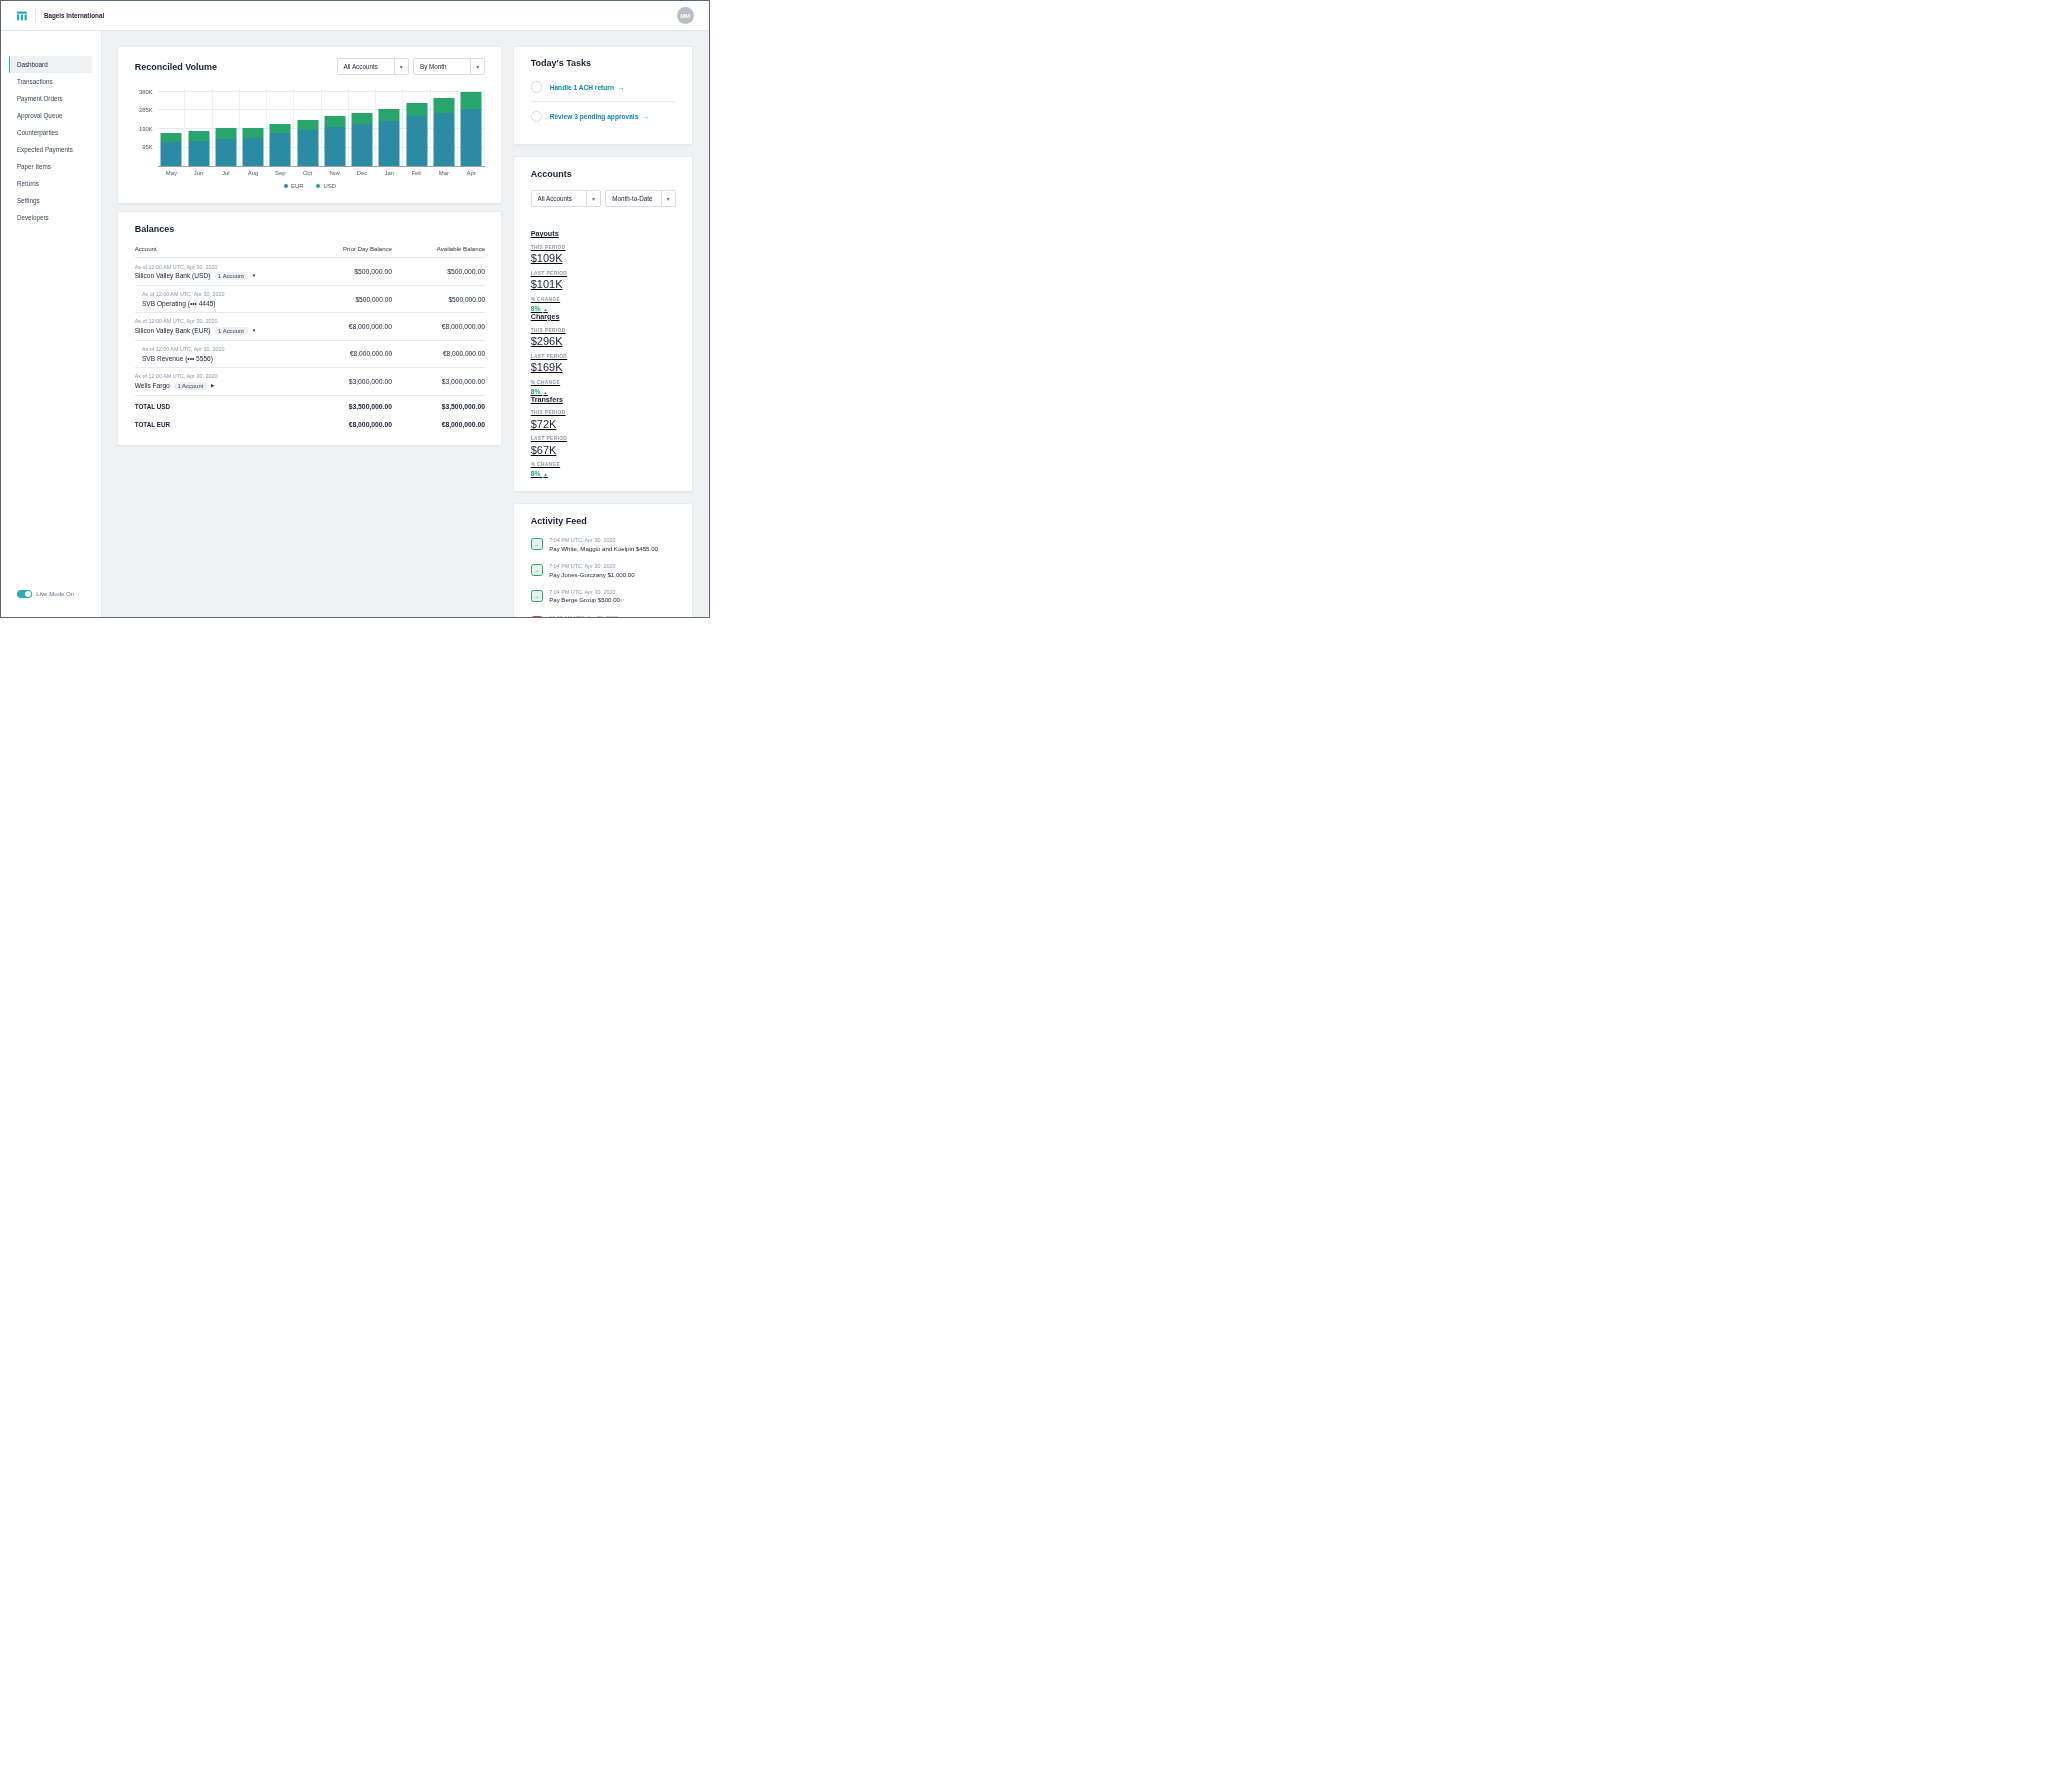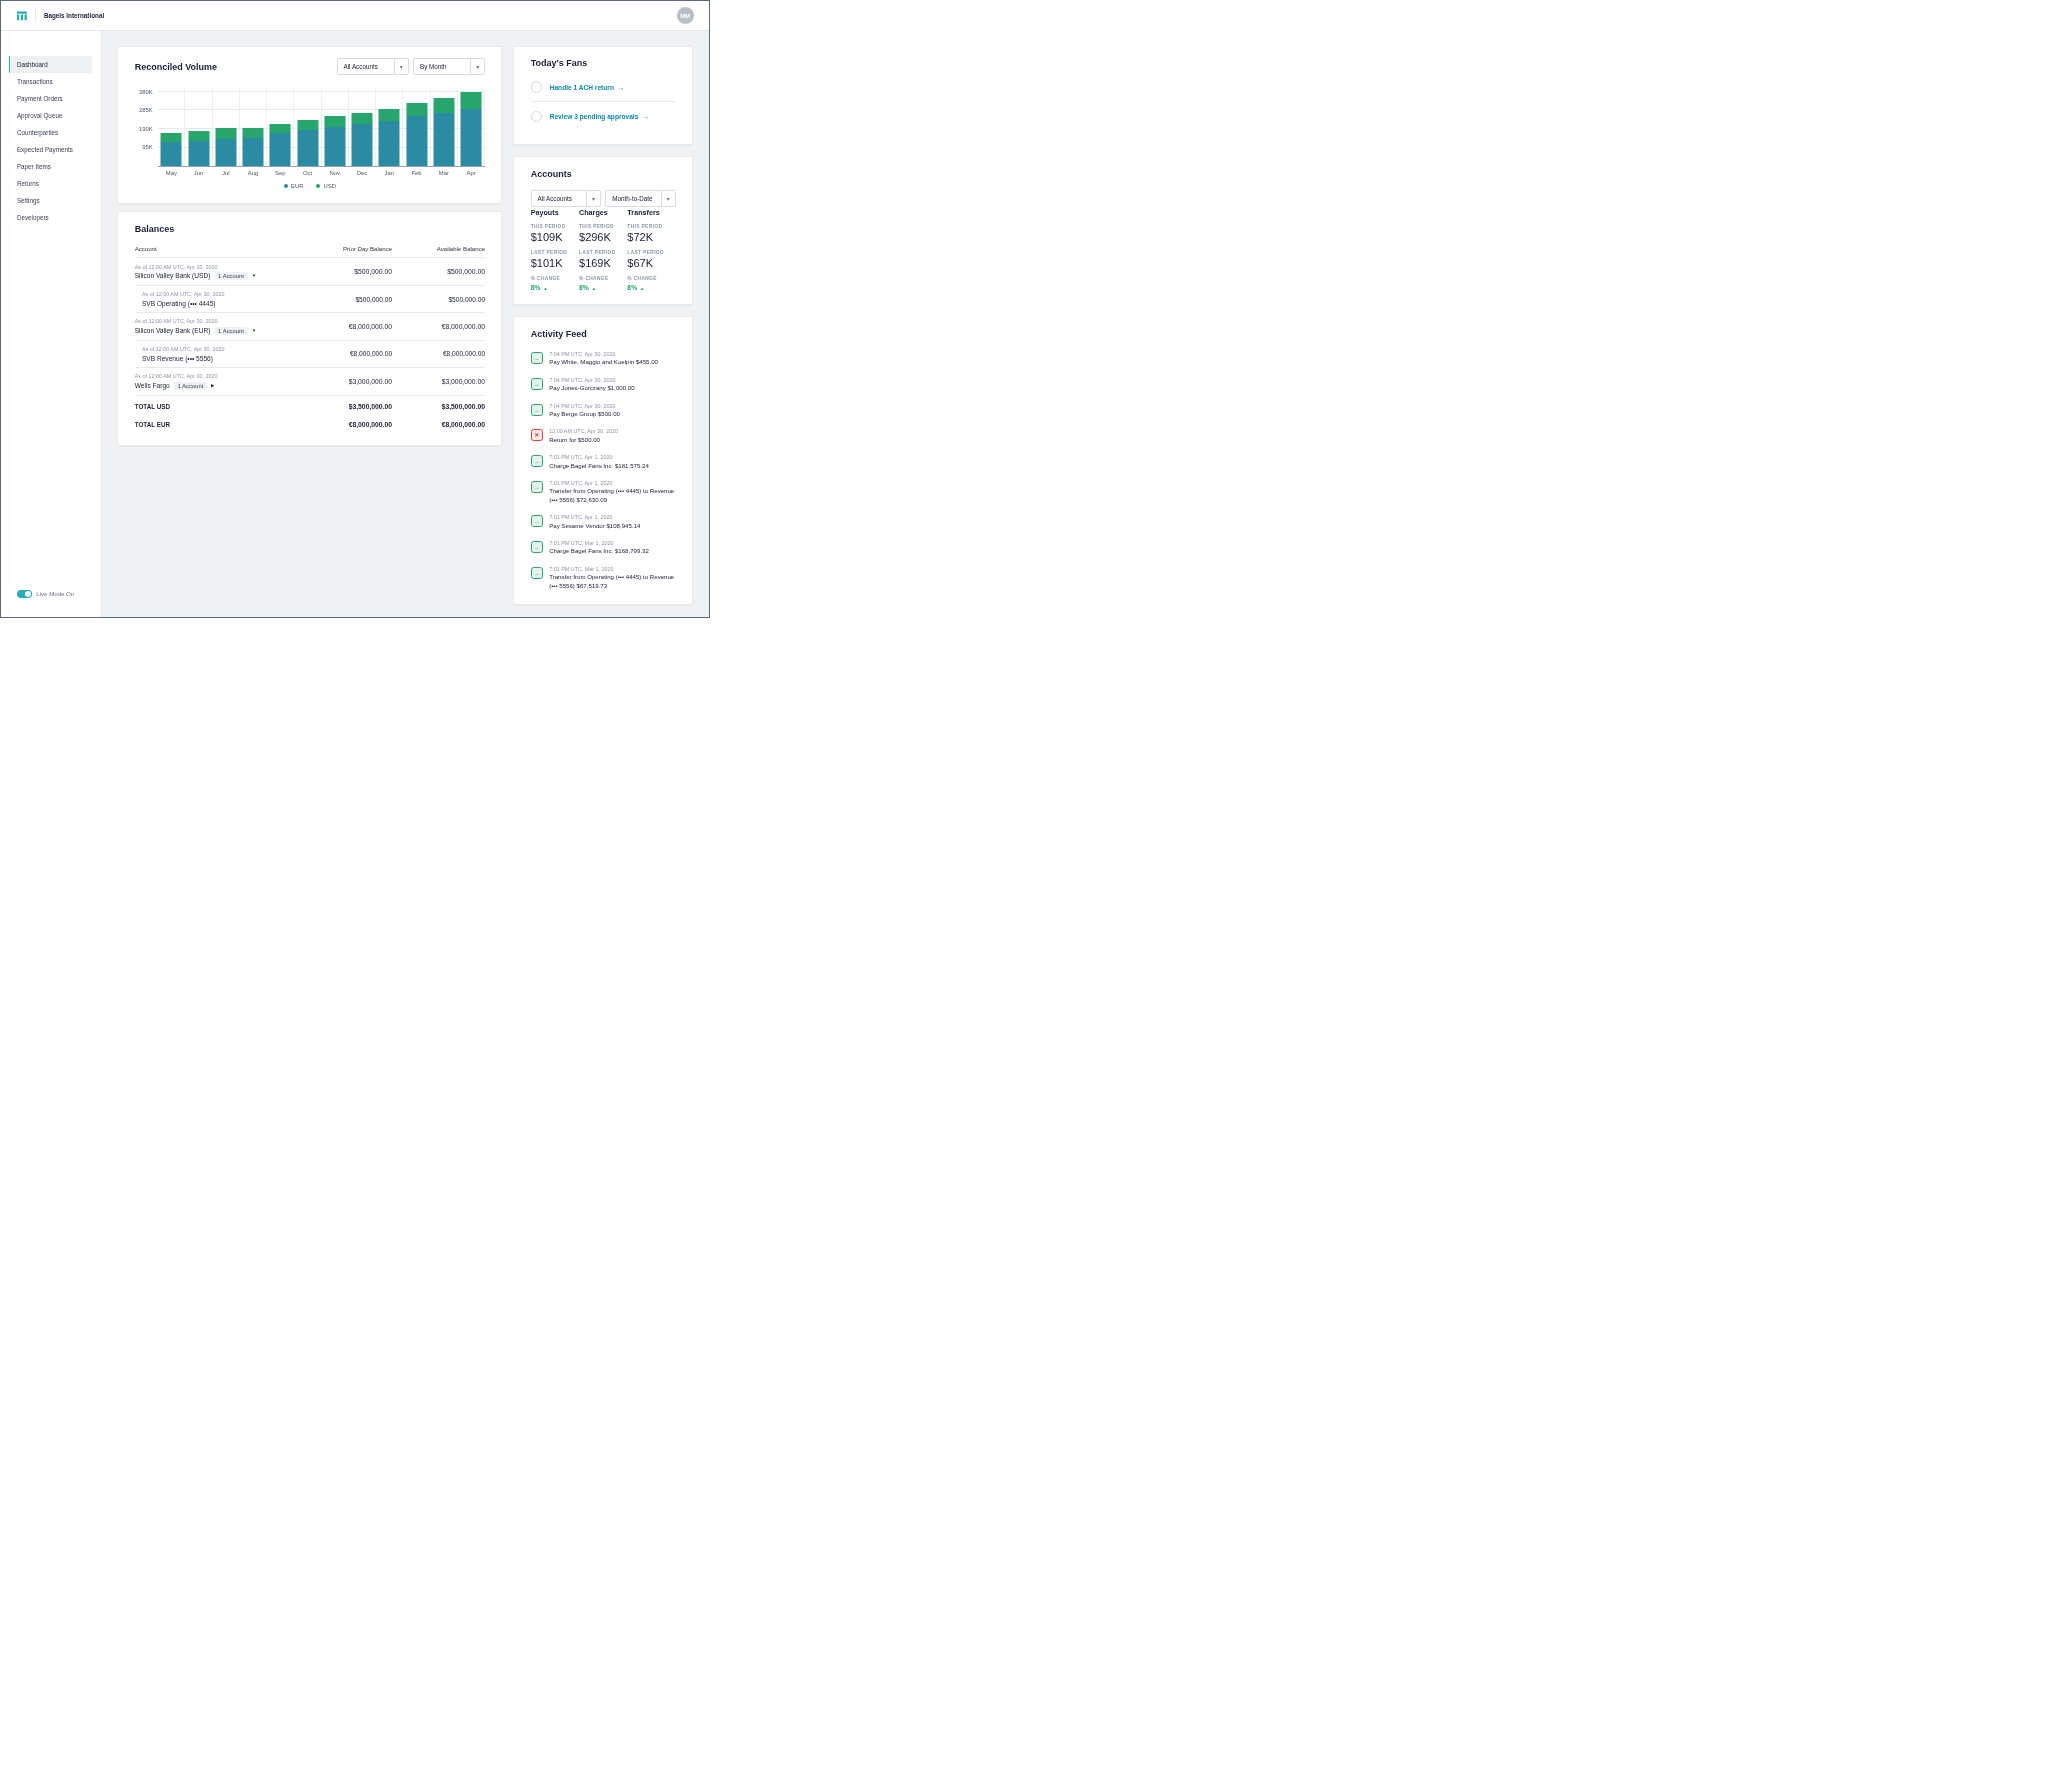--- a/index.html
+++ b/index.html
@@ -60,21 +60,21 @@
   
   .tasks-list{margin-top:4.5px;}
   .task{display:flex;align-items:center;gap:7.7px;padding:8.6px 0;}
   .task + .task{border-top:0.5px solid #e6e9ee;}
   .circle{width:11.3px;height:11.3px;border-radius:50%;border:0.7px solid #d4dae0;flex:none;cursor:pointer;box-sizing:border-box;}
   .tasklink{color:var(--accent);font-weight:700;font-size:6.6px;cursor:pointer;}
   .arrow{margin-left:4.1px;}
   
   .m-filters{display:flex;gap:4.5px;margin-top:11px;}
   .m-filters .select{min-width:68px;flex:1;}
-  .m-grid{display:grid;grid-template-columns:repeat(3,1fr);margin-top:1px;}
+  .m-grid{display:grid;grid-template-columns:repeat(1,1fr);margin-top:22px;text-decoration:underline;}
   .m-name{font-size:7.2px;font-weight:700;color:#1a1f36;}
   .m-label{font-size:4.8px;font-weight:700;letter-spacing:.08em;color:#8b95a7;margin-top:6.8px;}
   .m-val{font-size:11px;color:#1a1f36;margin-top:2.3px;}
   .m-change{font-size:6.8px;font-weight:700;color:var(--green);margin-top:2.7px;}
   .upar{font-size:4.5px;margin-left:0.9px;}
   
   .act{display:flex;gap:6.3px;margin-top:10px;cursor:pointer;}
   .act:first-child{margin-top:11.8px;}
   .aicon{width:12.2px;height:12.2px;border-radius:2.7px;flex:none;display:flex;align-items:center;justify-content:center;font-weight:700;font-size:5.9px;box-sizing:border-box;margin-top:0.9px;}
   .aicon.payment{background:#e4f3ec;border:0.7px solid #2aa56e;color:#1f9c63;}
@@ -330,21 +330,21 @@
                 <div class="num">€8,000,000.00</div>
               </div>
             </div>
         </div>
 
       </section>
 
       <section class="col-right">
 
         <div class="card">
-          <h2>Today's Fans</h2>
+          <h2>Today's Tasks</h2>
           <div class="tasks-list">
               <div class="task">
                 <span class="circle"></span>
                 <span class="tasklink">Handle 1 ACH return<span class="arrow">→</span></span>
               </div>
               <div class="task">
                 <span class="circle"></span>
                 <span class="tasklink">Review 3 pending approvals<span class="arrow">→</span></span>
               </div>
             </div>

